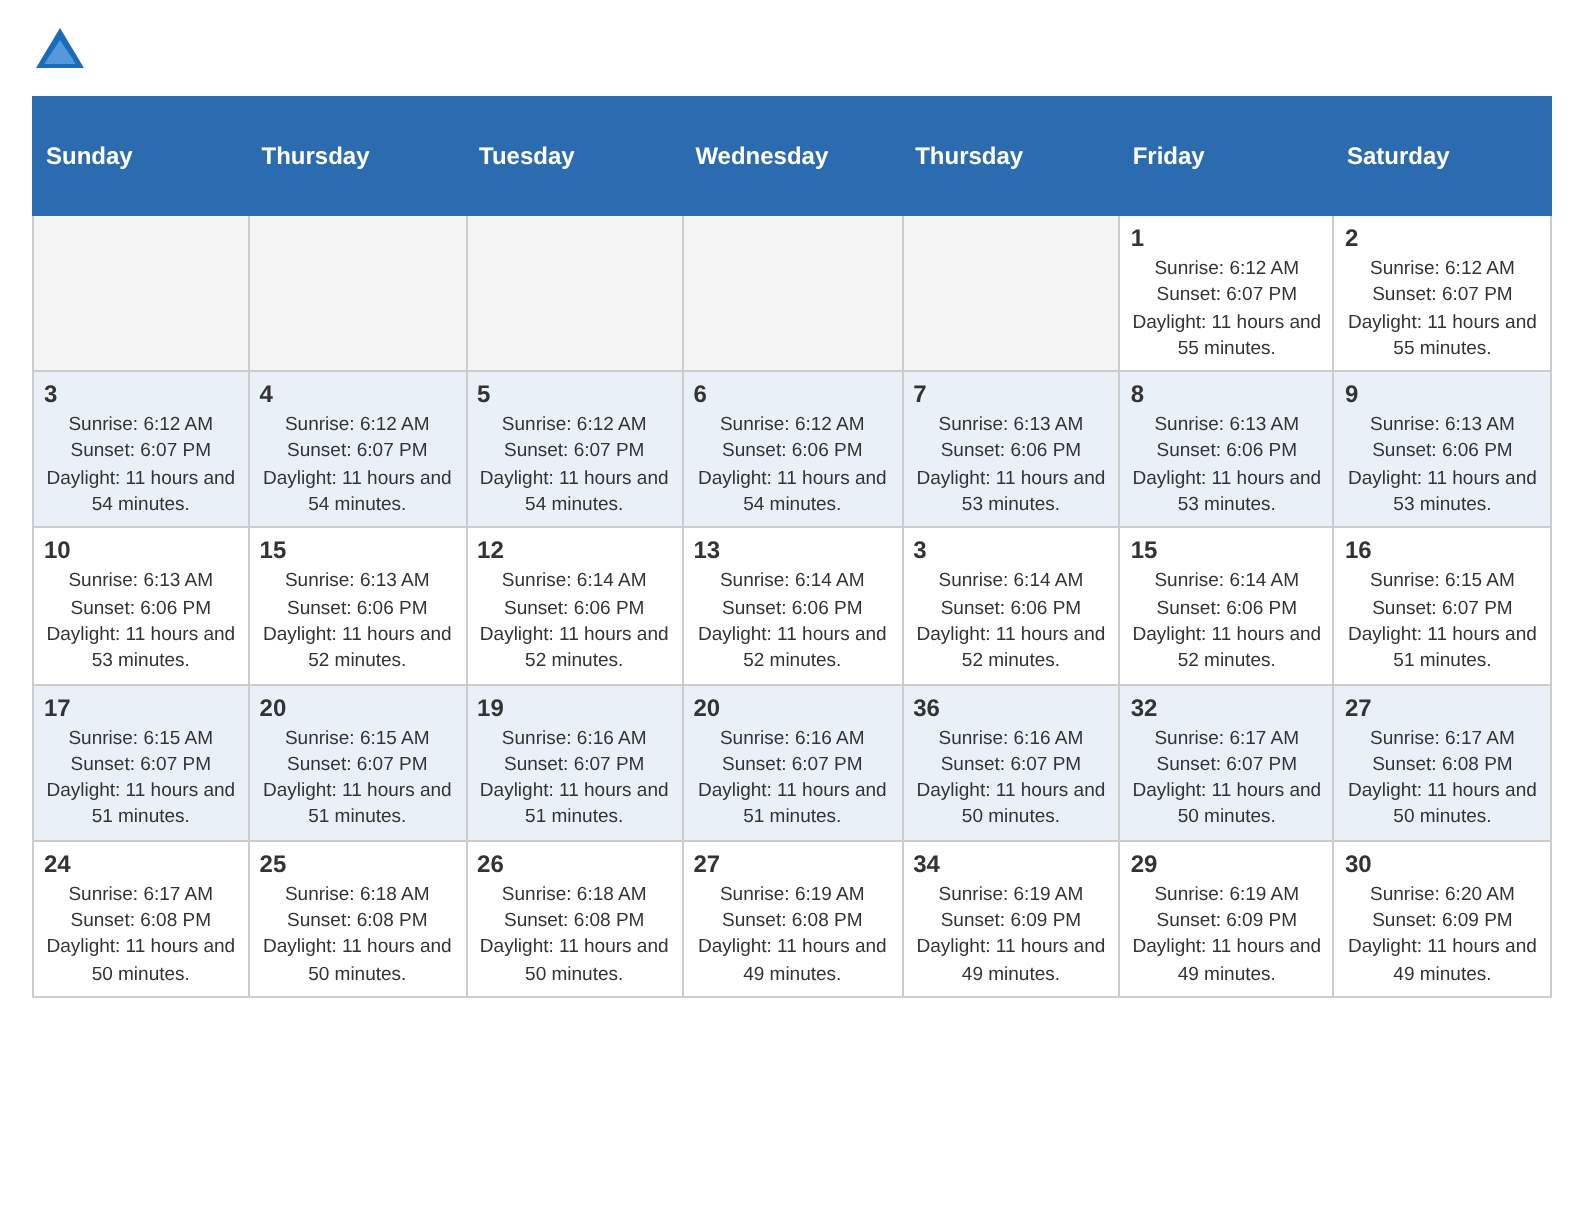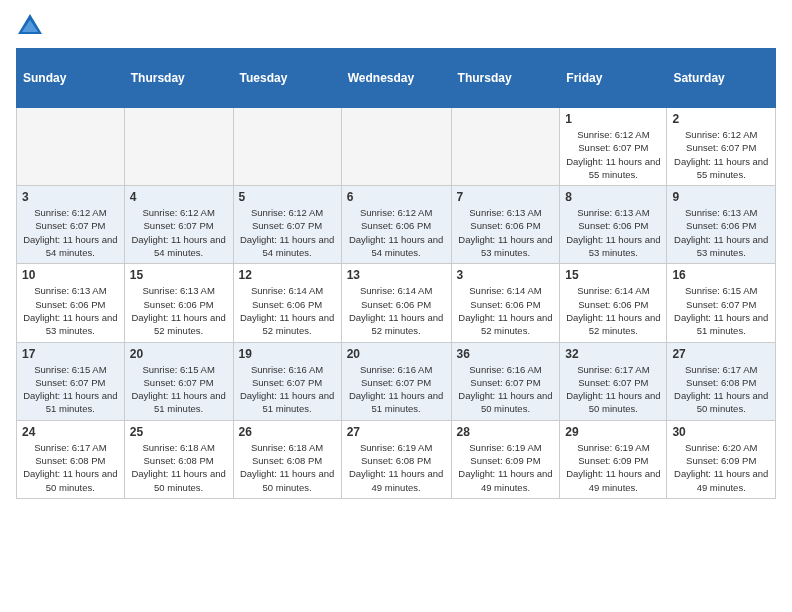--- a/index.html
+++ b/index.html
@@ -251,21 +251,21 @@
           </td>
           <td>
             <span class="day-num">26</span>
             <div class="day-info">Sunrise: 6:18 AM<br>Sunset: 6:08 PM<br>Daylight: 11 hours and 50 minutes.</div>
           </td>
           <td>
             <span class="day-num">27</span>
             <div class="day-info">Sunrise: 6:19 AM<br>Sunset: 6:08 PM<br>Daylight: 11 hours and 49 minutes.</div>
           </td>
           <td>
-            <span class="day-num">28</span>
+            <span class="day-num">34</span>
             <div class="day-info">Sunrise: 6:19 AM<br>Sunset: 6:09 PM<br>Daylight: 11 hours and 49 minutes.</div>
           </td>
           <td>
             <span class="day-num">29</span>
             <div class="day-info">Sunrise: 6:19 AM<br>Sunset: 6:09 PM<br>Daylight: 11 hours and 49 minutes.</div>
           </td>
           <td>
             <span class="day-num">30</span>
             <div class="day-info">Sunrise: 6:20 AM<br>Sunset: 6:09 PM<br>Daylight: 11 hours and 49 minutes.</div>
           </td>

